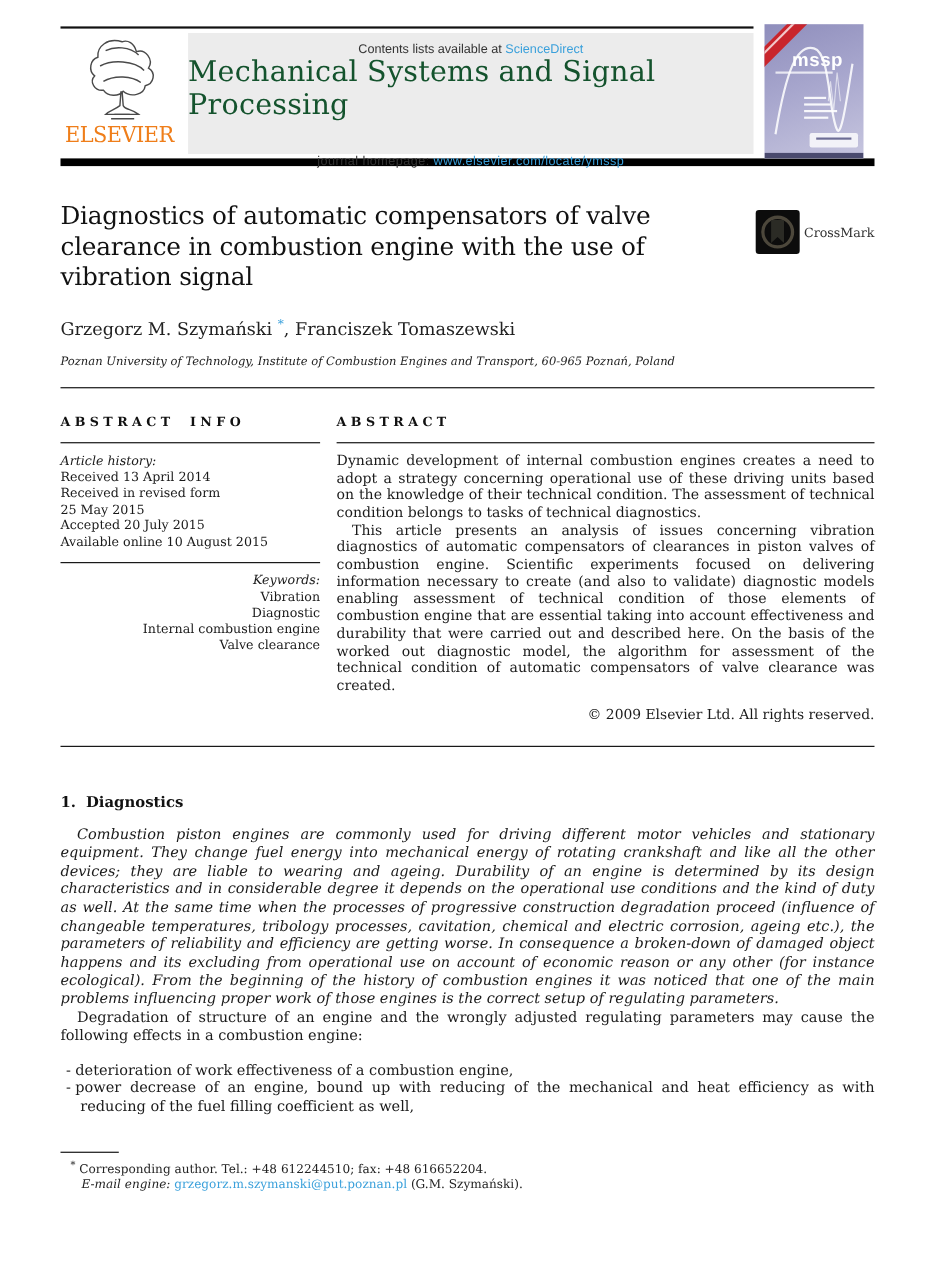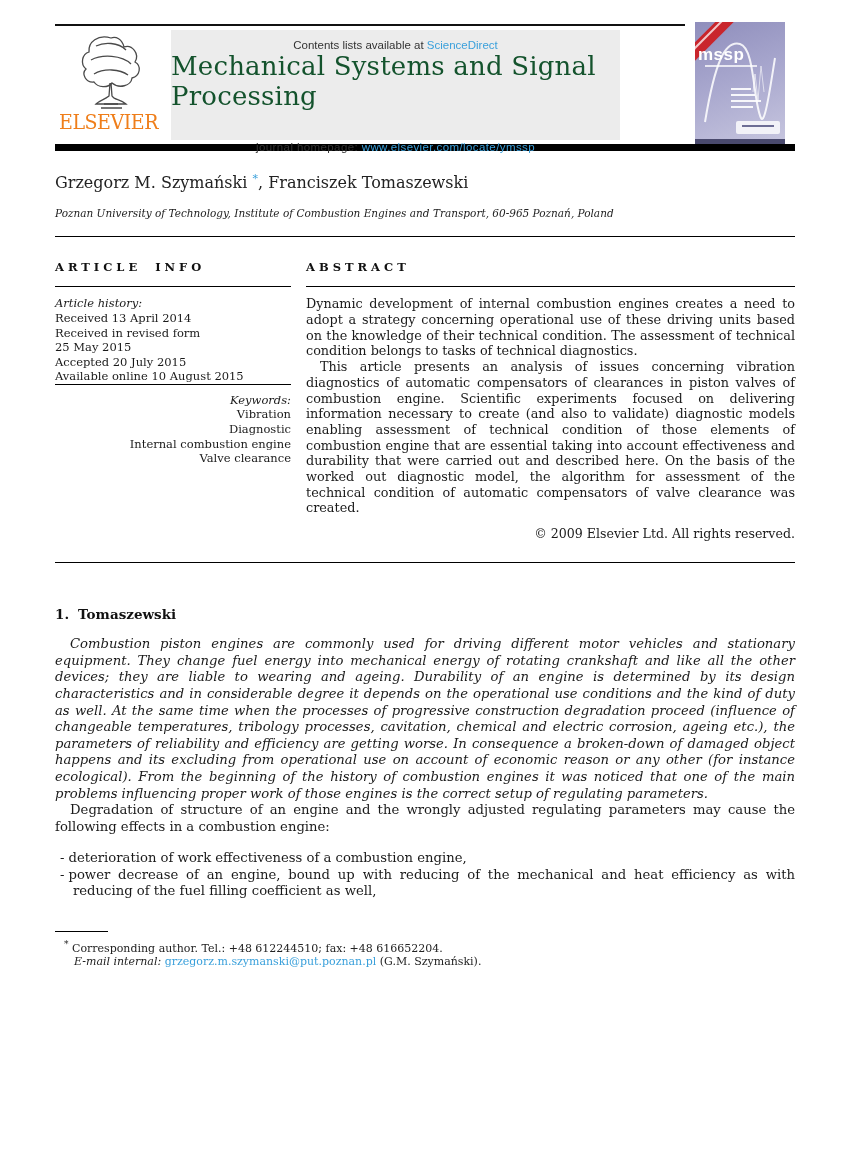--- a/index.html
+++ b/index.html
@@ -21,34 +21,34 @@
 
   
   .citation{display:block;text-align:center;padding-top:47px;font-size:11px;color:var(--link);}
 
   
   .masthead{position:relative;height:131px;margin-top:13px;}
   .rule-top{position:absolute;left:0;top:11px;width:630px;height:2px;background:#111;}
   .logo-zone{position:absolute;left:0;top:17px;width:112px;height:110px;text-align:center;}
   .logo-zone svg{display:block;margin:0 auto;}
   .elsevier-word{font-family:"DejaVu Serif",serif;font-size:20px;color:var(--orange);letter-spacing:-0.5px;transform:scaleX(.95);transform-origin:left;display:inline-block;line-height:1;}
-  .banner{position:absolute;left:116px;top:17px;width:449px;height:110px;background:var(--banner);
+  .banner{position:absolute;left:116px;top:17px;width:514px;height:110px;background:var(--banner);
           display:flex;flex-direction:column;justify-content:space-between;align-items:center;
           box-sizing:border-box;padding:9px 0 10px 0;}
   .contents-line{font-family:"Liberation Sans",sans-serif;font-size:11.5px;color:#333;}
   .contents-line .sd{color:var(--link);}
   .banner-title{font-size:26px;color:#14532d;letter-spacing:.2px;}
   .homepage-line{font-family:"Liberation Sans",sans-serif;font-size:11.5px;color:#333;letter-spacing:.4px;margin-top:30px;}
   .homepage-line .url{color:var(--link);}
 
   
   .cover{position:absolute;right:10px;top:9px;width:90px;height:122px;background:linear-gradient(160deg,#8f8ebc 0%,#a7a6cd 45%,#c7c6df 100%);overflow:hidden;}
   .cover .ribbon{position:absolute;left:-26px;top:6px;width:86px;height:13px;background:var(--ribbon);transform:rotate(-45deg);}
   .cover .ribbon i{display:block;margin:3px auto 0;width:60px;height:1.5px;background:rgba(255,255,255,.75);}
-  .cover .brand{position:absolute;left:3px;top:24px;font-family:"Liberation Sans",sans-serif;font-weight:bold;font-size:17px;color:#fff;letter-spacing:.5px;line-height:1;}
+  .cover .brand{position:absolute;left:25px;top:24px;font-family:"Liberation Sans",sans-serif;font-weight:bold;font-size:17px;color:#fff;letter-spacing:.5px;line-height:1;}
   .cover .brand-sub{position:absolute;left:10px;top:43px;width:52px;height:2px;background:rgba(255,255,255,.75);}
   .cover .toc-line{position:absolute;left:36px;height:1.5px;background:rgba(255,255,255,.9);}
   .cover svg{position:absolute;left:0;top:0;}
   .cover .sd-box{position:absolute;right:5px;bottom:10px;width:44px;height:13px;background:#f2f2f8;border-radius:2px;}
   .cover .sd-box i{display:block;margin:4px auto 0;width:32px;height:2px;background:#6d6d95;}
   .cover .base-strip{position:absolute;left:0;right:0;bottom:0;height:5px;background:#4a4a6e;}
 
   .rule-thick{height:7px;background:#000;margin-top:0;}
 
   
@@ -68,21 +68,21 @@
   .rule-1{border:none;border-top:1.5px solid #000;margin:17px 0 0 0;}
 
   
   .cols{display:flex;margin-top:23px;}
   .col-left{width:236px;flex:none;}
   .col-right{margin-left:15px;flex:1;}
   .col-head{font-size:11.5px;font-weight:bold;letter-spacing:4px;word-spacing:6px;color:#111;
             border-bottom:1px solid #000;padding-bottom:12px;}
   .info-block{font-size:11.5px;line-height:14.6px;padding-top:9px;}
   .info-label{font-style:italic;}
-  .history{border-bottom:1px solid #000;padding-bottom:0;}
+  .history{border-bottom:1px solid #000;padding-bottom:12px;}
   .keywords{padding-top:8px;text-align:right;}
   .abstract{font-size:12.8px;line-height:15.7px;text-align:justify;padding-top:9px;}
   .abstract p{margin:0;}
   .abstract p.indent{text-indent:14px;}
   .copyright{text-align:right;font-size:12.6px;margin-top:10px;}
 
   .rule-2{border:none;border-top:1.5px solid #000;margin:21px 0 0 0;}
 
   
   .sec-head{margin-top:43px;font-size:13.5px;font-weight:bold;color:#111;}
@@ -152,33 +152,43 @@
       <div class="toc-line" style="top:84px;width:22px;"></div>
       <div class="sd-box">
           <i></i>
         </div>
       <div class="base-strip"></div>
     </div>
   </div>
 
   <div class="rule-thick"></div>
 
+  <div class="title-row">
+    <h1 class="title">Diagnostics of automatic compensators of valve clearance in combustion engine with the use of vibration signal</h1>
+    <div class="crossmark">
+      <div class="cm-icon">
+        <div class="cm-ring"></div>
+        <div class="cm-bookmark"></div>
+      </div>
+      <span class="cm-label">CrossMark</span>
+    </div>
+  </div>
 
   <div class="authors">
     <span>Grzegorz M. Szymański</span>
     <sup>*</sup><span>, </span><span>Franciszek Tomaszewski</span>
   </div>
 
   <div class="affiliation">Poznan University of Technology, Institute of Combustion Engines and Transport, 60-965 Poznań, Poland</div>
 
   <hr class="rule-1">
 
   <div class="cols">
     <div class="col-left">
-      <div class="col-head">ARTICLE INFO</div>
+      <div class="col-head">ABSTRACT INFO</div>
       <div class="info-block history">
         <div class="info-label">Article history:</div>
         <div>Received 13 April 2014</div>
         <div>Received in revised form</div>
         <div>25 May 2015</div>
         <div>Accepted 20 July 2015</div>
         <div>Available online 10 August 2015</div>
       </div>
       <div class="info-block keywords">
         <div class="info-label">Keywords:</div>
@@ -195,21 +205,21 @@
         <p>Dynamic development of internal combustion engines creates a need to adopt a strategy concerning operational use of these driving units based on the knowledge of their technical condition. The assessment of technical condition belongs to tasks of technical diagnostics.</p>
         <p class="indent">This article presents an analysis of issues concerning vibration diagnostics of automatic compensators of clearances in piston valves of combustion engine. Scientific experiments focused on delivering information necessary to create (and also to validate) diagnostic models enabling assessment of technical condition of those elements of combustion engine that are essential taking into account effectiveness and durability that were carried out and described here. On the basis of the worked out diagnostic model, the algorithm for assessment of the technical condition of automatic compensators of valve clearance was created.</p>
       </div>
       <div class="copyright">© 2009 Elsevier Ltd. All rights reserved.</div>
     </div>
   </div>
 
   <hr class="rule-2">
 
   <div class="sec-head">
-    <span class="num">1.</span><span>Tomaszewski</span>
+    <span class="num">1.</span><span>Diagnostics</span>
   </div>
 
   <div class="body-text">
     <p>Combustion piston engines are commonly used for driving different motor vehicles and stationary equipment. They change fuel energy into mechanical energy of rotating crankshaft and like all the other devices; they are liable to wearing and ageing. Durability of an engine is determined by its design characteristics and in considerable degree it depends on the operational use conditions and the kind of duty as well. At the same time when the processes of progressive construction degradation proceed (influence of changeable temperatures, tribology processes, cavitation, chemical and electric corrosion, ageing etc.), the parameters of reliability and efficiency are getting worse. In consequence a broken-down of damaged object happens and its excluding from operational use on account of economic reason or any other (for instance ecological). From the beginning of the history of combustion engines it was noticed that one of the main problems influencing proper work of those engines is the correct setup of regulating parameters.</p>
     <p>Degradation of structure of an engine and the wrongly adjusted regulating parameters may cause the following effects in a combustion engine:</p>
   </div>
 
   <div class="dash-list">
     <div class="dash-item">
       <span class="mk">-</span><span>deterioration of work effectiveness of a combustion engine,</span>
@@ -218,17 +228,17 @@
       <span class="mk">-</span><span>power decrease of an engine, bound up with reducing of the mechanical and heat efficiency as with reducing of the fuel filling coefficient as well,</span>
     </div>
   </div>
 
   <div class="footnote">
     <hr class="fn-rule">
     <div class="fn-line">
       <sup>*</sup><span> Corresponding author. Tel.: +48 612244510; fax: +48 616652204.</span>
     </div>
     <div class="fn-line fn-email">
-      <span class="lbl">E-mail internal: </span><span class="mail">grzegorz.m.szymanski@put.poznan.pl</span><span> (G.M. Szymański).</span>
+      <span class="lbl">E-mail engine: </span><span class="mail">grzegorz.m.szymanski@put.poznan.pl</span><span> (G.M. Szymański).</span>
     </div>
   </div>
 
 </div>
 
 </body></html>

